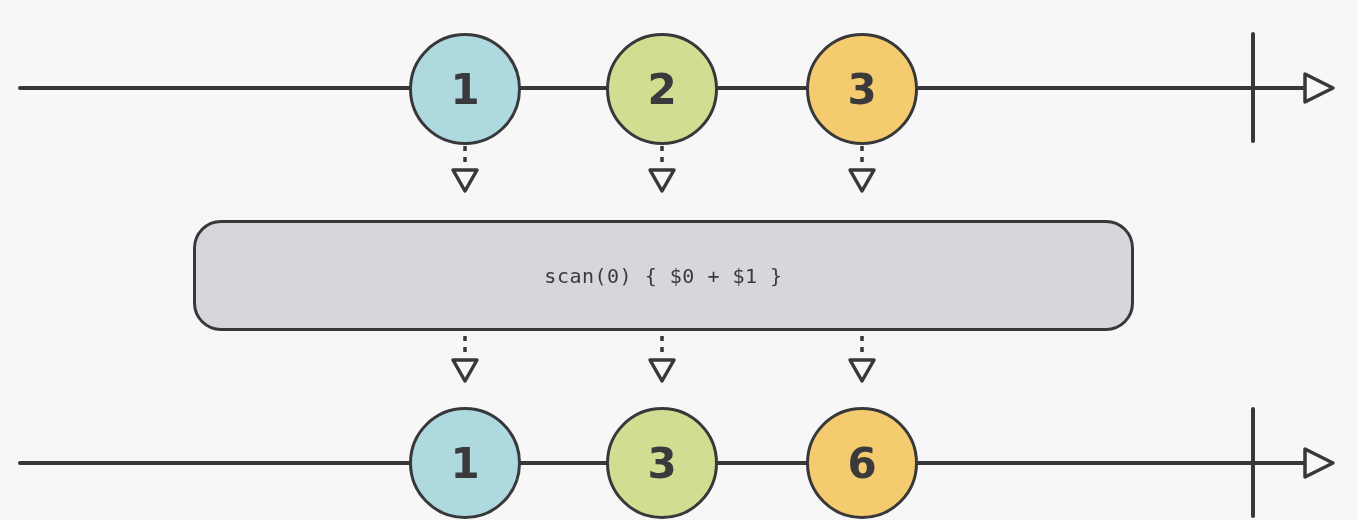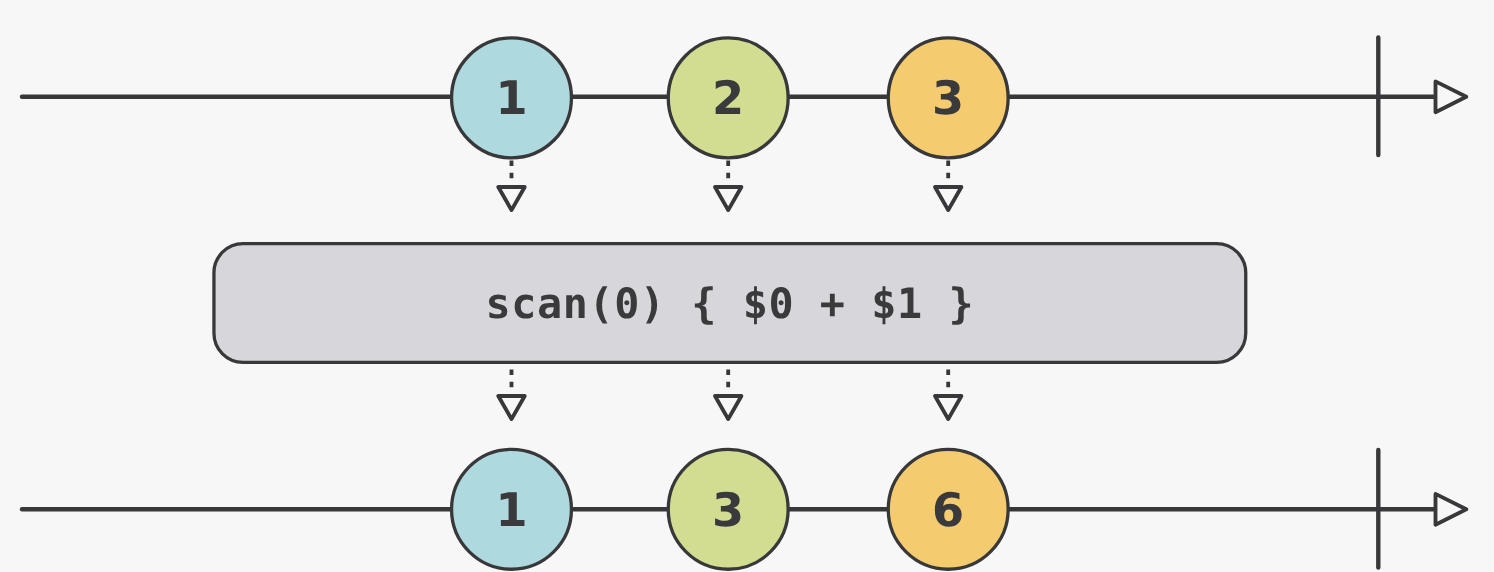--- a/index.html
+++ b/index.html
@@ -96,22 +96,22 @@
     background: #d7d7db;
     border: 3.5px solid #38383a;
     border-radius: 28px;
     display: flex;
     align-items: center;
     justify-content: center;
     z-index: 2;
   }
   .operator-label {
     font-family: "DejaVu Sans Mono", "Liberation Mono", monospace;
-    font-weight: bold;
-    font-size: 38px;
+    font-weight: normal;
+    font-size: 20px;
     color: #3a3a3c;
     letter-spacing: 0.5px;
   }
 </style>
 </head>
 <body>
 
 <div class="stage">
 
   <div class="row-top">

